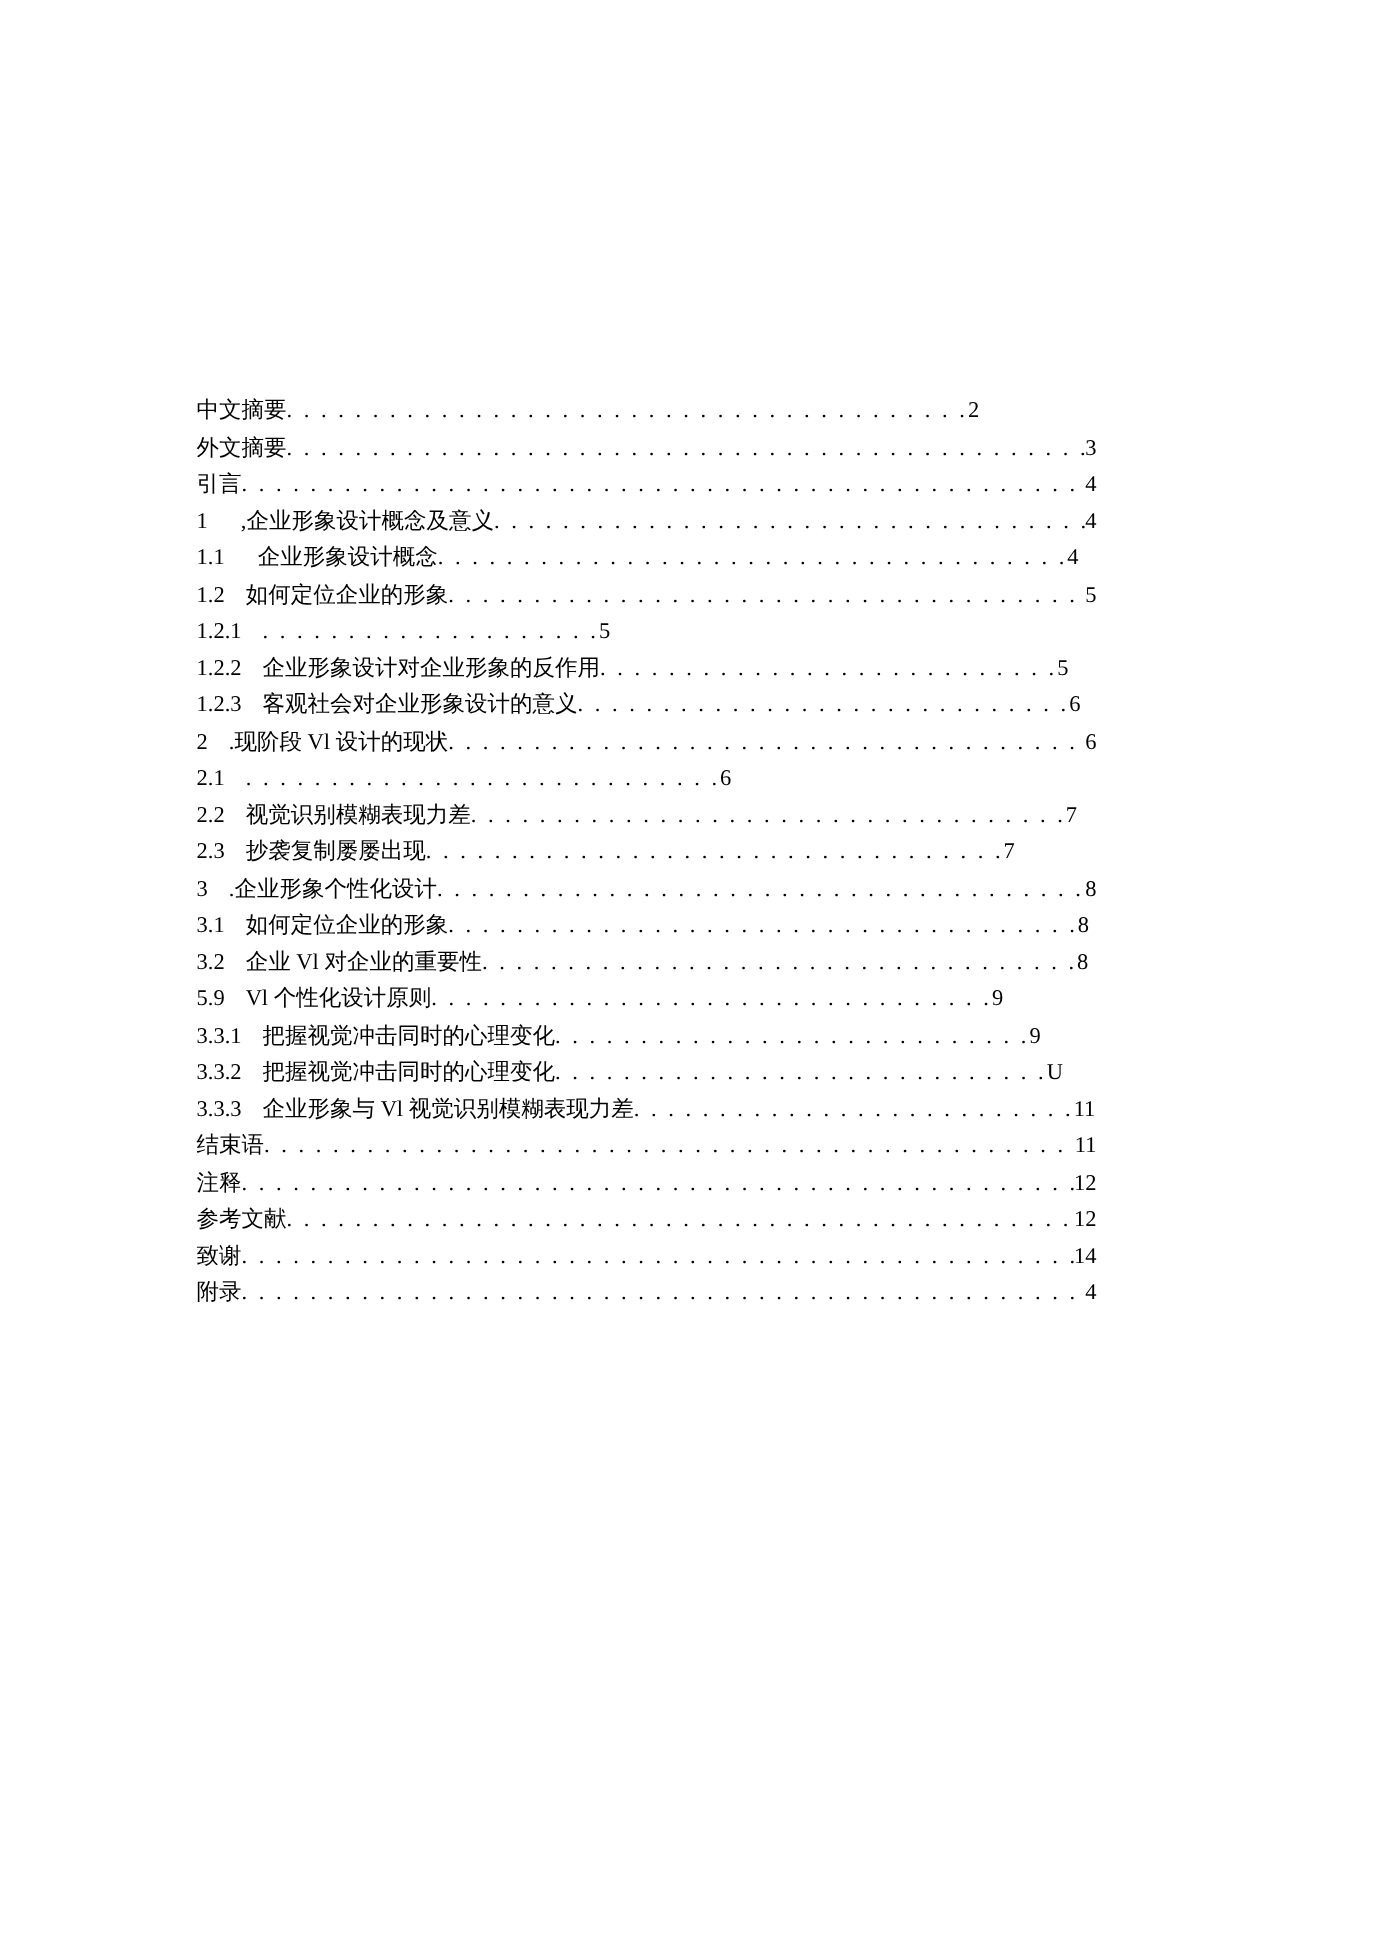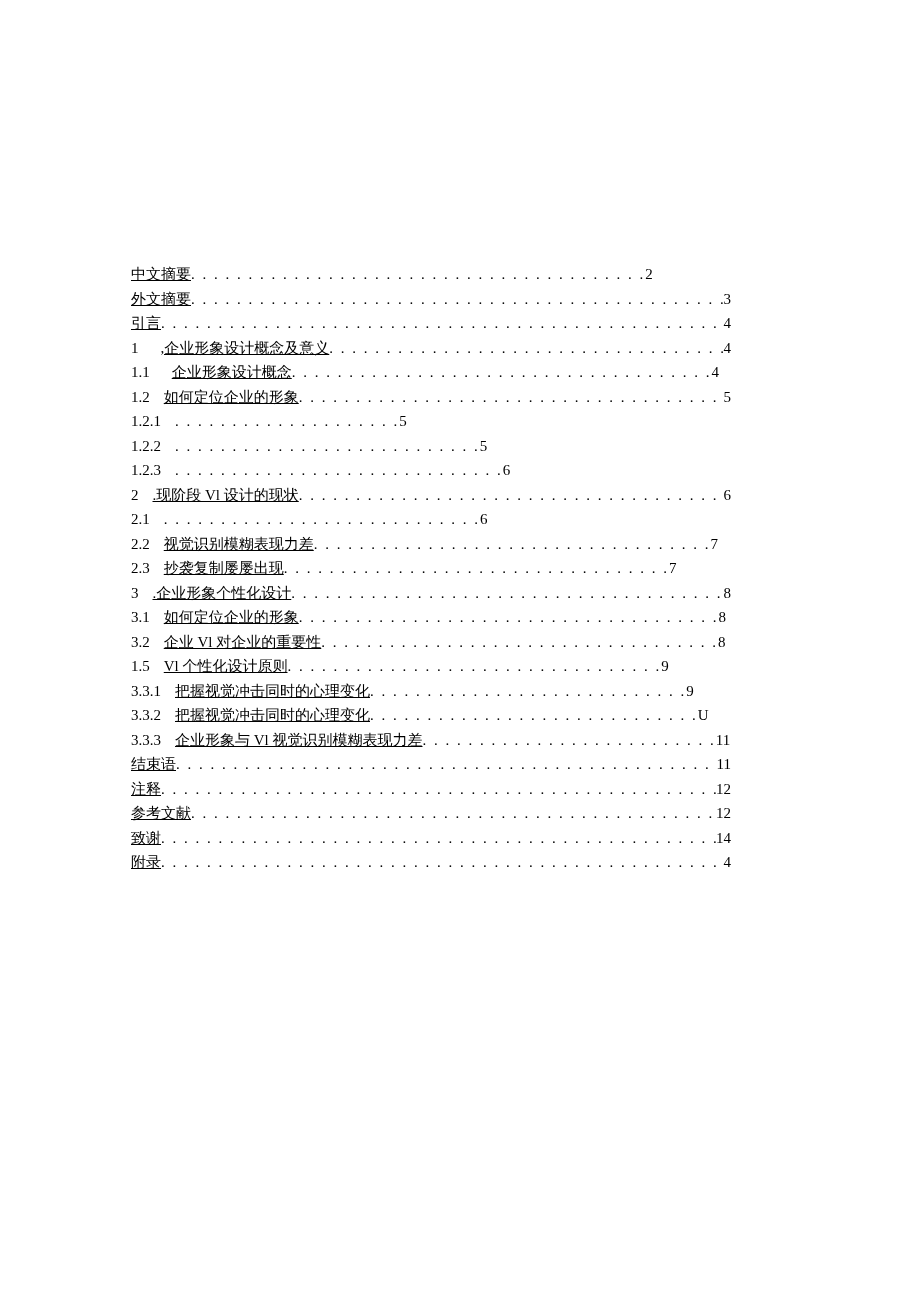--- a/index.html
+++ b/index.html
@@ -28,21 +28,20 @@
       margin-bottom: 0.5px;
     }
     .toc-num {
       margin-right: 14px;
     }
     .toc-num-wide {
       margin-right: 22px;
     }
     .toc-title {
       white-space: nowrap;
-      text-decoration: underline;
     }
     .toc-dots {
       letter-spacing: 2px;
       overflow: hidden;
       flex: 0 1 auto;
     }
     .toc-page {
       white-space: nowrap;
     }
   </style>
@@ -83,25 +82,27 @@
       <span class="toc-dots"> . . . . . . . . . . . . . . . . . . . . . . . . . . . . . . . . . . . . . .</span>
       <span class="toc-page">5</span>
     </div>
     <div class="toc-line">
       <span class="toc-num">1.2.1</span>
       <span class="toc-dots">. . . . . . . . . . . . . . . . . . . .</span>
       <span class="toc-page">5</span>
     </div>
     <div class="toc-line">
       <span class="toc-num">1.2.2</span>
+      <span class="toc-title">企业形象设计对企业形象的反作用</span>
       <span class="toc-dots"> . . . . . . . . . . . . . . . . . . . . . . . . . . .</span>
       <span class="toc-page">5</span>
     </div>
     <div class="toc-line">
       <span class="toc-num">1.2.3</span>
+      <span class="toc-title">客观社会对企业形象设计的意义</span>
       <span class="toc-dots"> . . . . . . . . . . . . . . . . . . . . . . . . . . . . .</span>
       <span class="toc-page">6</span>
     </div>
     <div class="toc-line">
       <span class="toc-num">2</span>
       <span class="toc-title">.现阶段 Vl 设计的现状</span>
       <span class="toc-dots"> . . . . . . . . . . . . . . . . . . . . . . . . . . . . . . . . . . . . . .</span>
       <span class="toc-page">6</span>
     </div>
     <div class="toc-line">
@@ -133,21 +134,21 @@
       <span class="toc-dots"> . . . . . . . . . . . . . . . . . . . . . . . . . . . . . . . . . . . . .</span>
       <span class="toc-page">8</span>
     </div>
     <div class="toc-line">
       <span class="toc-num">3.2</span>
       <span class="toc-title">企业 Vl 对企业的重要性</span>
       <span class="toc-dots"> . . . . . . . . . . . . . . . . . . . . . . . . . . . . . . . . . . .</span>
       <span class="toc-page">8</span>
     </div>
     <div class="toc-line">
-      <span class="toc-num">1.5</span>
+      <span class="toc-num">5.9</span>
       <span class="toc-title">Vl 个性化设计原则</span>
       <span class="toc-dots"> . . . . . . . . . . . . . . . . . . . . . . . . . . . . . . . . .</span>
       <span class="toc-page">9</span>
     </div>
     <div class="toc-line">
       <span class="toc-num">3.3.1</span>
       <span class="toc-title">把握视觉冲击同时的心理变化</span>
       <span class="toc-dots"> . . . . . . . . . . . . . . . . . . . . . . . . . . . .</span>
       <span class="toc-page">9</span>
     </div>

